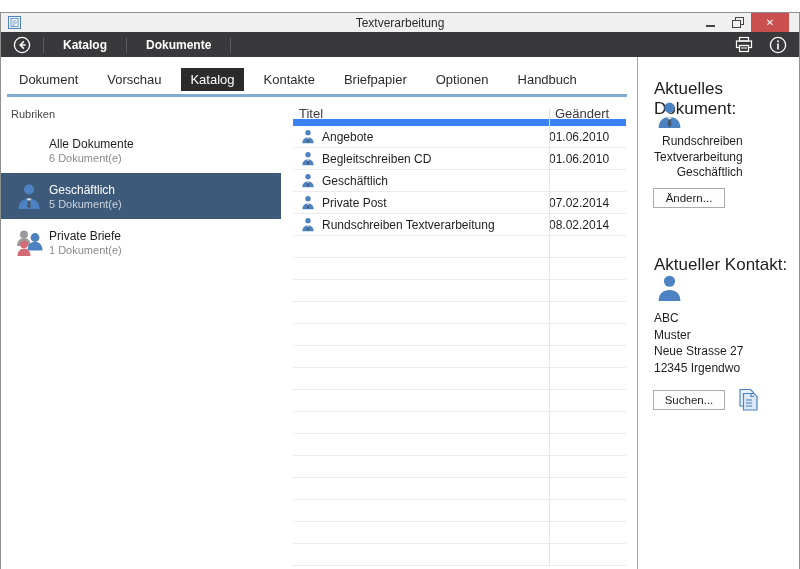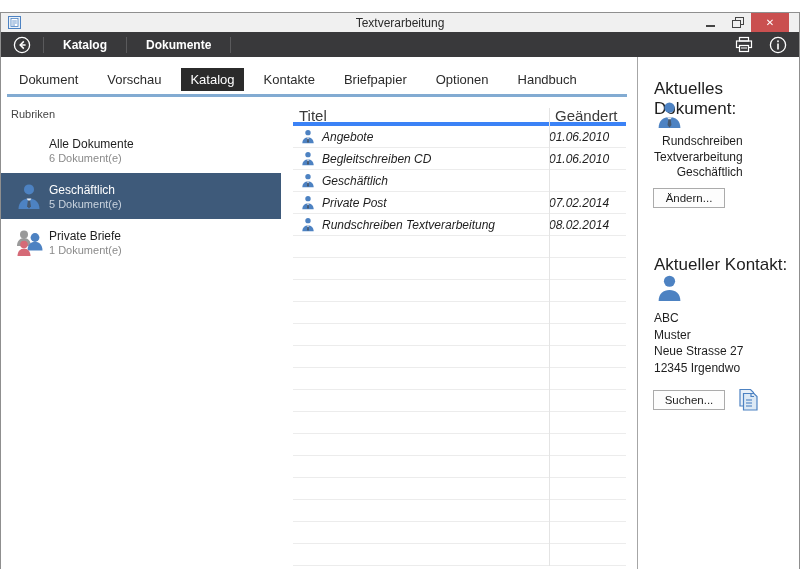--- a/index.html
+++ b/index.html
@@ -42,24 +42,24 @@
   .cat-item { height:46px; display:flex; align-items:center; }
   .cat-icon { width:28px; margin-left:14px; flex:0 0 28px; display:flex; justify-content:center; }
   .cat-text { margin-left:6px; }
   .cat-title { font-size:12px; color:#1e1e1e; }
   .cat-sub { font-size:11px; color:#8a8a8a; margin-top:1px; }
   .cat-item.selected { background:var(--selected-row); }
   .cat-item.selected .cat-title { color:#fff; }
   .cat-item.selected .cat-sub { color:#c9d3de; }
   
   .doc-table { position:absolute; left:292px; top:95px; width:333px; }
-  .dt-header { height:18px; display:flex; font-size:15px; color:#3a3a3a; border-bottom:4px solid #3b82f6; }
+  .dt-header { height:18px; display:flex; font-size:13px; color:#3a3a3a; border-bottom:7px solid #3b82f6; }
   .dt-col-title { width:256px; padding-left:6px; display:flex; align-items:center; }
   .dt-col-date { flex:1; padding-left:6px; display:flex; align-items:center; }
-  .dt-row { height:22px; display:flex; border-bottom:1px solid #ececec; font-size:12px; color:#1e1e1e;font-style:italic; }
+  .dt-row { height:22px; display:flex; border-bottom:1px solid #ececec; font-size:12px; color:#1e1e1e; }
   .dt-cell-title { width:256px; display:flex; align-items:center; }
   .dt-cell-title .row-icon { width:14px; height:15px; margin:0 7px 0 8px; flex:0 0 14px; }
   .dt-cell-date { flex:1; display:flex; align-items:center; }
   .dt-vline { position:absolute; left:256px; top:0; bottom:0; width:1px; background:#e4e4e4; }
   
   .v-divider { position:absolute; left:636px; top:44px; bottom:0; width:1px; background:#a6a6a6; }
   .side { position:absolute; left:652px; top:0; width:146px; font-size:12px; color:#1e1e1e; }
   .side-label { position:absolute; left:1px; font-size:17px; }
   .doc-label { top:66px; }
   .doc-icon { position:absolute; left:3px; top:88px; }

